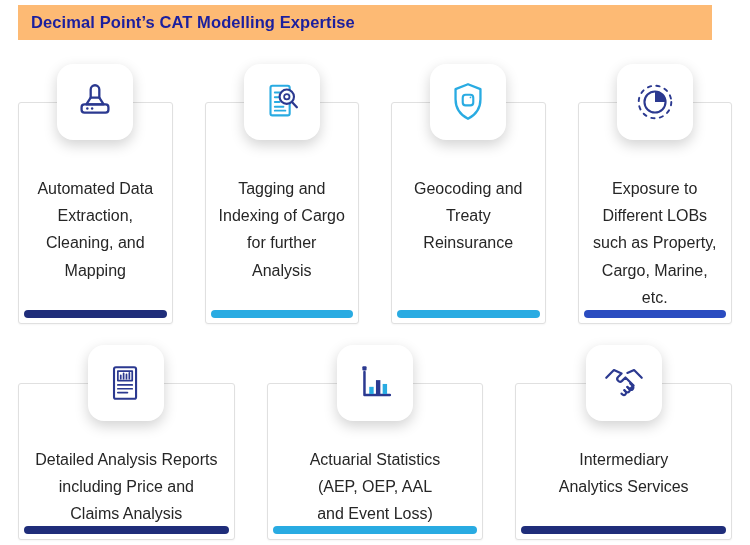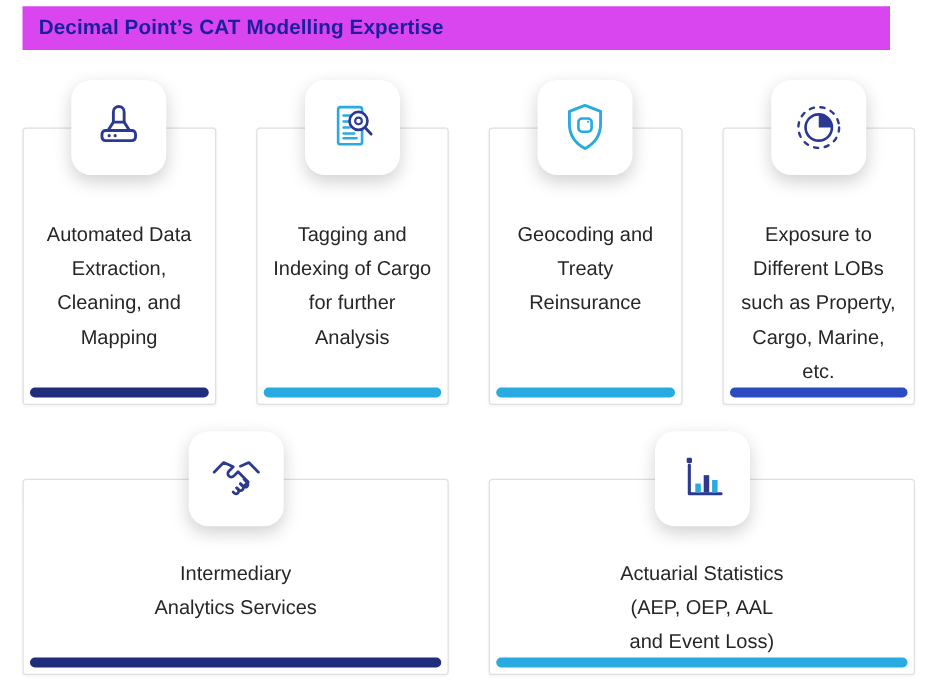--- a/index.html
+++ b/index.html
@@ -5,21 +5,21 @@
   * { margin:0; padding:0; box-sizing:border-box; }
   html,body { width:750px; height:545px; }
   body {
     background:#ffffff;
     font-family:"Liberation Sans", sans-serif;
     overflow:hidden;
   }
   .header {
     margin:5px 38px 0 18px;
     height:35px;
-    background:#d946ef;
+    background:#fdba74;
     display:flex;
     align-items:center;
     padding-left:13px;
   }
   .header .title {
     font-size:16.5px;
     font-weight:bold;
     color:#1b1f9e;
     letter-spacing:0.1px;
   }
@@ -139,45 +139,59 @@
 such as Property,
 Cargo, Marine,
 etc.</div>
     <div class="bar" data-bar="blue"></div>
   </div>
 
 </div>
 
 <div class="row row2">
 
-
   <div class="card">
     <div class="tile">
       <svg viewBox="0 0 48 48" fill="none">
-        <path d="M5.5 18.5 L13.5 10.5 L21.5 14 L17.8 17.7 a2.9 2.9 0 0 0 4.1 4.1 l3.6 -3.6 8.5 8.5 -3.2 3.2" stroke="#2b3990" stroke-width="2.3"></path>
-        <path d="M42.5 18.5 L34.5 10.5 L27.5 13.5" stroke="#2b3990" stroke-width="2.3"></path>
-        <path d="M30.5 24.5 l2.6 2.6 a2.3 2.3 0 1 1 -3.3 3.3 l-2.3 -2.3" stroke="#2b3990" stroke-width="2.3"></path>
-        <path d="M27.5 28.1 l1.8 1.8 a2.3 2.3 0 1 1 -3.3 3.3 l-1.6 -1.6" stroke="#2b3990" stroke-width="2.3"></path>
-        <path d="M24.4 31.6 l1 1 a2.3 2.3 0 1 1 -3.3 3.2 l-0.7 -0.7" stroke="#2b3990" stroke-width="2.3"></path>
+        <rect x="11.5" y="7.5" width="23" height="33" rx="2" stroke="#2b3990" stroke-width="2.2"></rect>
+        <rect x="15.5" y="11.5" width="15" height="10" stroke="#2b3990" stroke-width="1.8"></rect>
+        <path d="M18.5 19.5 v-3.5 M21.5 19.5 v-5.5 M24.5 19.5 v-4.5 M27.5 19.5 v-6" stroke="#2b3990" stroke-width="1.8"></path>
+        <path d="M15.5 26 h15 M15.5 30 h15 M15.5 34 h10" stroke="#2b3990" stroke-width="1.8"></path>
       </svg>
     </div>
-    <div class="card-text">Intermediary
-Analytics Services</div>
+    <div class="card-text">Detailed Analysis Reports
+including Price and
+Claims Analysis</div>
     <div class="bar" data-bar="navy"></div>
   </div>
 
   <div class="card">
     <div class="tile">
       <svg viewBox="0 0 48 48" fill="none">
         <rect x="10.8" y="6.5" width="4.4" height="4.4" rx="1" fill="#2b3990"></rect>
         <path d="M13 12.5 V36.5 H39.5" stroke="#2b3990" stroke-width="2.6"></path>
         <rect x="18" y="28" width="4.6" height="7.5" fill="#29abe2"></rect>
         <rect x="25" y="21" width="4.6" height="14.5" fill="#2b3990"></rect>
         <rect x="32" y="25" width="4.6" height="10.5" fill="#29abe2"></rect>
       </svg>
     </div>
     <div class="card-text">Actuarial Statistics
 (AEP, OEP, AAL
 and Event Loss)</div>
     <div class="bar" data-bar="cyan"></div>
   </div>
 
+  <div class="card">
+    <div class="tile">
+      <svg viewBox="0 0 48 48" fill="none">
+        <path d="M5.5 18.5 L13.5 10.5 L21.5 14 L17.8 17.7 a2.9 2.9 0 0 0 4.1 4.1 l3.6 -3.6 8.5 8.5 -3.2 3.2" stroke="#2b3990" stroke-width="2.3"></path>
+        <path d="M42.5 18.5 L34.5 10.5 L27.5 13.5" stroke="#2b3990" stroke-width="2.3"></path>
+        <path d="M30.5 24.5 l2.6 2.6 a2.3 2.3 0 1 1 -3.3 3.3 l-2.3 -2.3" stroke="#2b3990" stroke-width="2.3"></path>
+        <path d="M27.5 28.1 l1.8 1.8 a2.3 2.3 0 1 1 -3.3 3.3 l-1.6 -1.6" stroke="#2b3990" stroke-width="2.3"></path>
+        <path d="M24.4 31.6 l1 1 a2.3 2.3 0 1 1 -3.3 3.2 l-0.7 -0.7" stroke="#2b3990" stroke-width="2.3"></path>
+      </svg>
+    </div>
+    <div class="card-text">Intermediary
+Analytics Services</div>
+    <div class="bar" data-bar="navy"></div>
+  </div>
+
 </div>
 
 </body></html>

